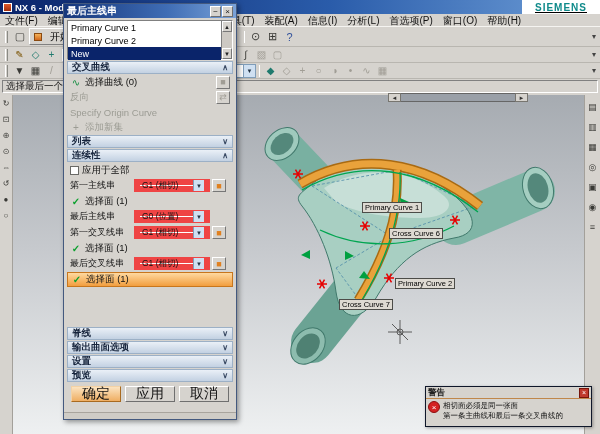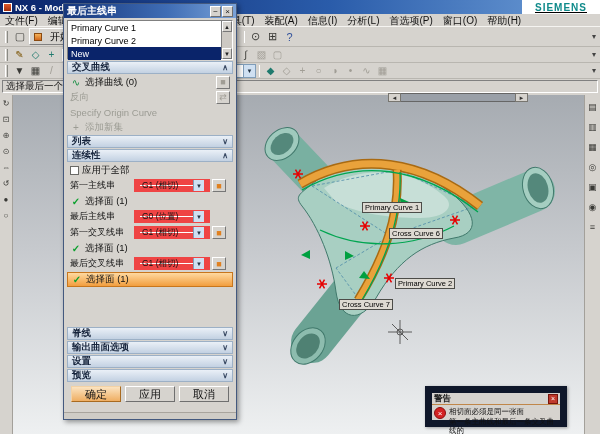--- a/index.html
+++ b/index.html
@@ -79,27 +79,27 @@
   .mini-btn { width:14px; height:13px; background:#d6d3ce; border:1px solid; border-color:#fff #777 #777 #fff; font-size:9px; display:flex; align-items:center; justify-content:center; flex:none;}
   .mini-btn.cube { color:#e0801f; }
   .cb { width:9px; height:9px; background:#fff; border:1px solid #6a6a66; flex:none;}
   .drow-combo { height:15px; flex:none; display:flex; align-items:center; gap:2px; padding:0 3px; font-size:9px; color:#111;}
   .drow-combo .lbl { width:62px; flex:none; white-space:nowrap; overflow:hidden;}
   .combo { width:76px; height:13px; background:#fff; border:6px solid #ef4444; display:flex; align-items:center; justify-content:space-between; font-size:8.5px; padding-left:2px; flex:none;}
   .combo .arr { width:11px; height:11px; background:#cfe0f2; border-left:1px solid #7f9db9; font-size:6px; display:flex; align-items:center; justify-content:center; color:#234;}
   .active-row { background:linear-gradient(#ffd9a0,#f29e3e); border:1px solid #c8761c; height:15px;}
   .spacer { flex:none; }
   .btnrow { display:flex; gap:4px; justify-content:center; flex:none; margin-top:3px;}
-  .dbtn { width:50px; height:16px; background:#d6d3ce; border:1px solid; border-color:#fff #6f6f6f #6f6f6f #fff; font-size:11px; display:flex; align-items:center; justify-content:center; color:#111;}
+  .dbtn { width:50px; height:16px; background:#d6d3ce; border:1px solid; border-color:#fff #6f6f6f #6f6f6f #fff; font-size:14px; display:flex; align-items:center; justify-content:center; color:#111;}
   .dbtn.default { background:linear-gradient(#fbe3c0,#efae62); border-color:#f3d2a4 #a86a20 #a86a20 #f3d2a4;}
   .dgrip { height:7px; flex:none; border-top:1px solid #a8a49d; background:#cfccc6;}
 
   
-  .warnbox { position:absolute; left:425px; top:386px; width:142px; height:41px; background:#d6d3ce;
-    border:7px solid #0f172a; box-shadow:1px 1px 3px rgba(0,0,0,.35); z-index:60;}
+  .warnbox { position:absolute; left:425px; top:386px; width:167px; height:41px; background:#d6d3ce;
+    border:1px solid #0f172a; box-shadow:1px 1px 3px rgba(0,0,0,.35); z-index:60;}
   .warn-head { height:12px; display:flex; align-items:center; justify-content:space-between; padding:0 2px; border-bottom:1px solid #c0874a; }
   .warn-title { font-size:8.5px; font-weight:bold; color:#222; }
   .warn-close { width:10px; height:10px; background:#c0392b; border:1px solid #76150b; color:#fff; font-size:7px; line-height:8px; text-align:center;}
   .warn-body { display:flex; gap:3px; padding:2px; align-items:flex-start;}
   .warn-icon { width:12px; height:12px; flex:none; border-radius:50%; background:#d42222; border:1px solid #8d0f0f; color:#fff; font-size:8px; display:flex; align-items:center; justify-content:center;}
   .warn-text { font-size:7.5px; line-height:9.5px; color:#111; }
 </style>
 </head>
 <body>
 

